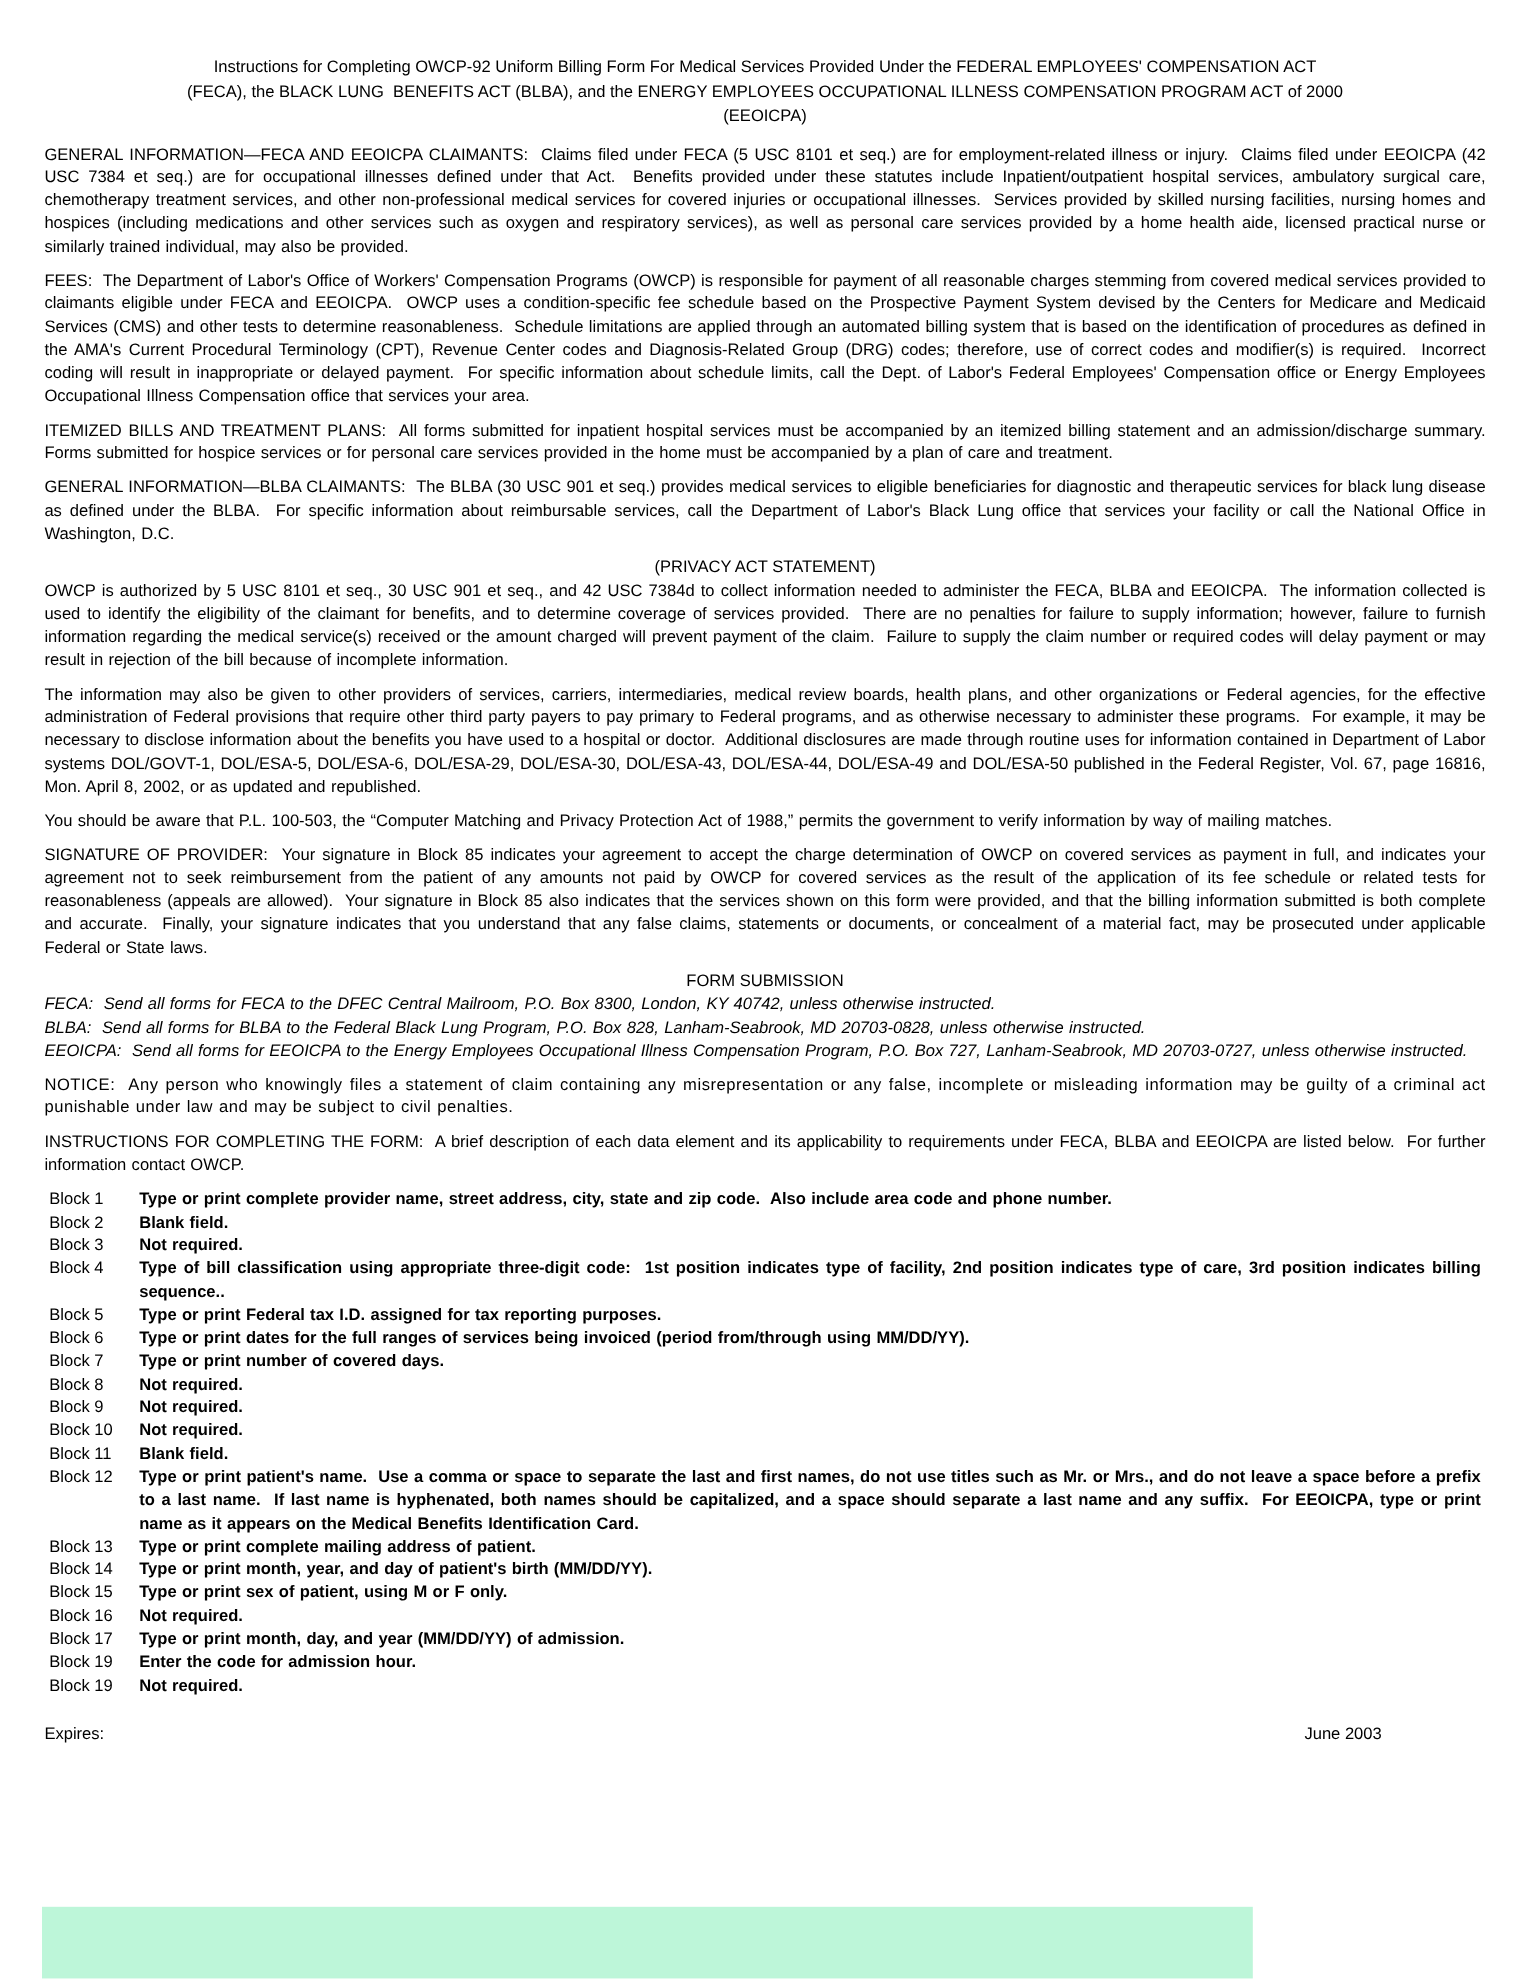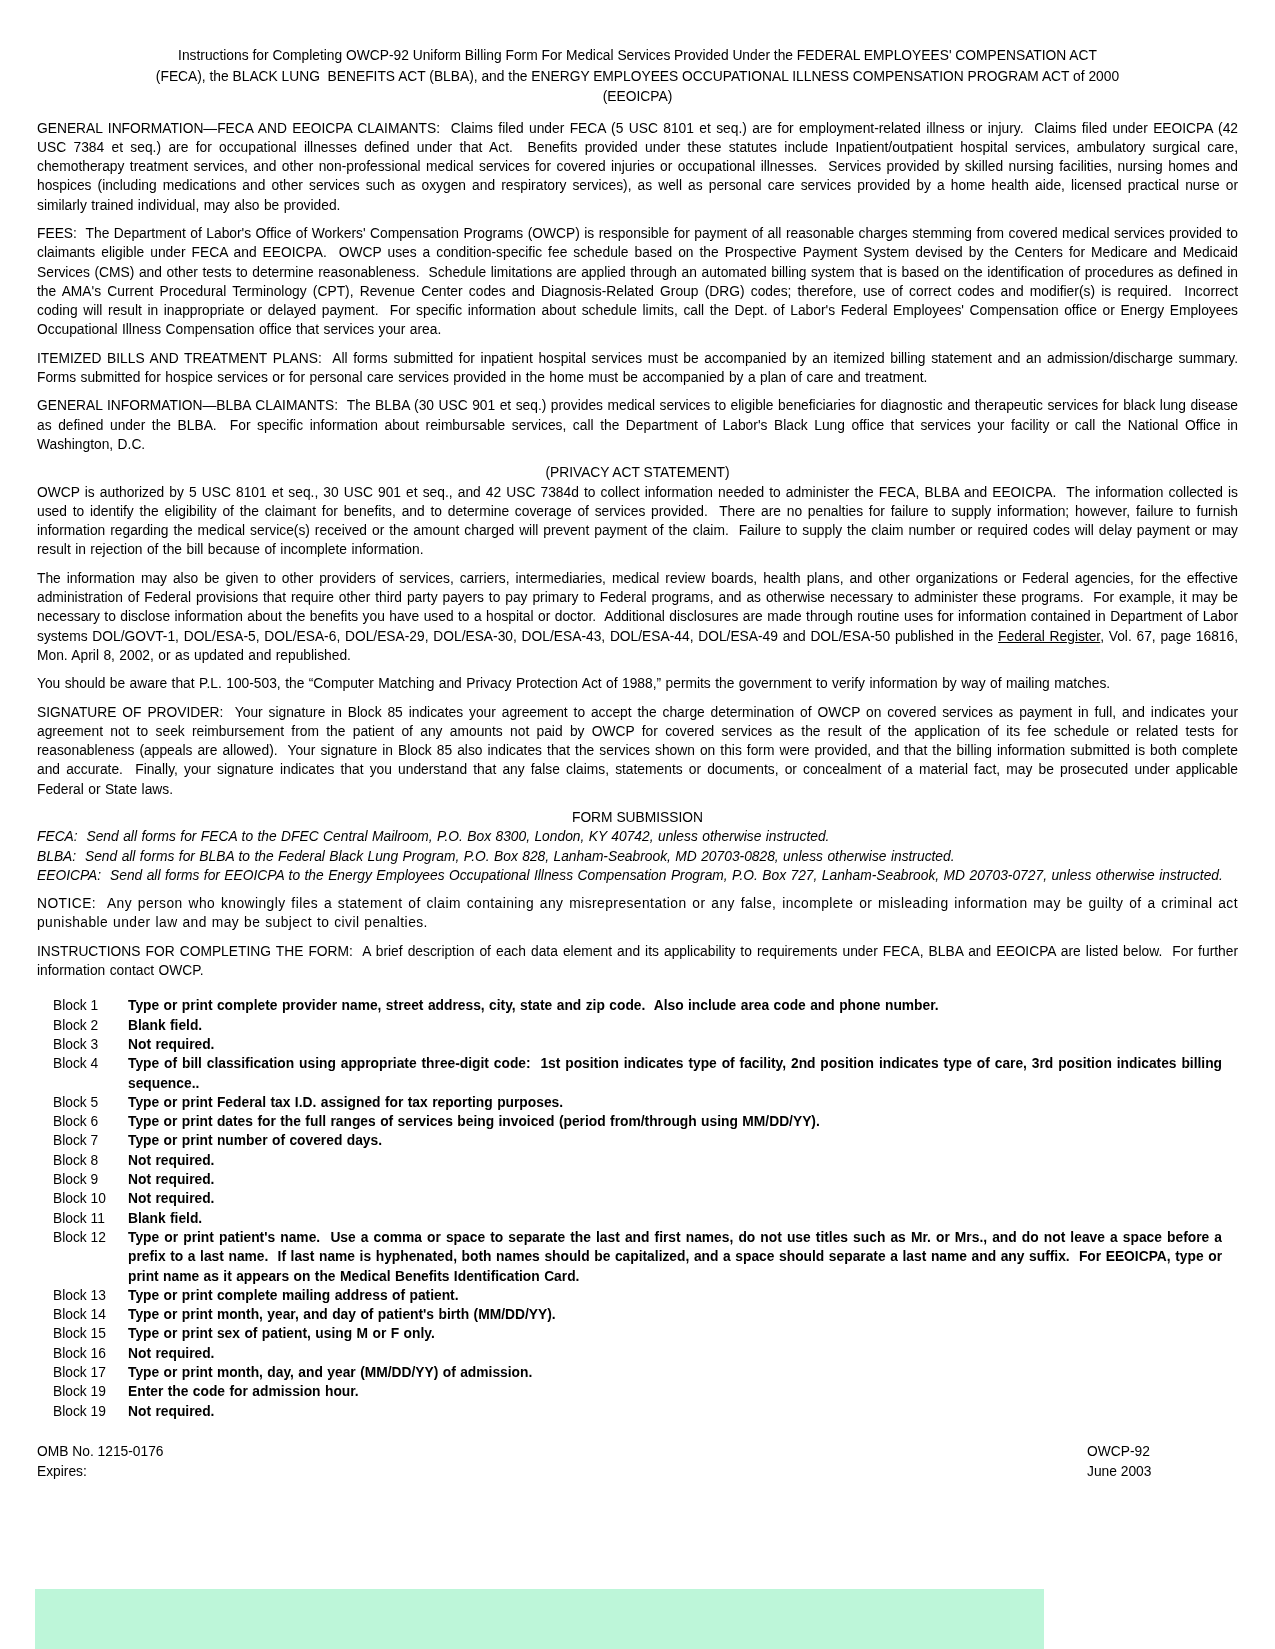--- a/index.html
+++ b/index.html
@@ -20,23 +20,23 @@
   .title-line { text-align: center; white-space: pre; line-height: 20.5px; }
   p.para {
     margin: 0 0 9px 0;
     text-align: justify;
     white-space: pre-wrap;
     word-spacing: 0.6px;
   }
   p.nogap { margin-bottom: 0; font-style: italic; }
   .center-line { text-align: center; white-space: pre; margin: 0; }
   .spread { letter-spacing: 0.45px; word-spacing: 2.2px; }
-  .u { text-decoration: underline; }
+  .u { }
   .submission { margin: 0 0 9px 0; }
-  .blocks { margin: 16px; }
+  .blocks { margin: 4px; }
   .block-row { display: flex; }
   .block-label { flex: 0 0 75px; white-space: pre; }
   .block-text { flex: 1 1 auto; text-align: justify; white-space: pre-wrap; word-spacing: 0.6px; font-weight: bold; }
   .footer { position: relative; margin-top: 21px; }
   .footer-row { position: relative; height: 20px; }
   .f-left { position: absolute; left: 0; top: 0; white-space: pre; }
   .f-right { position: absolute; left: 1050px; top: 0; white-space: pre; }
   .green-box {
     position: absolute;
     left: 35px;
@@ -162,24 +162,20 @@
         <span class="block-text">Enter the code for admission hour.</span>
       </div>
     <div class="block-row">
         <span class="block-label">Block 19</span>
         <span class="block-text">Not required.</span>
       </div>
   </div>
 
   <div class="footer">
     <div class="footer-row">
-      <span class="f-left">OMB No. 1215-0176</span>
-      <span class="f-right">OWCP-92</span>
-    </div>
-    <div class="footer-row">
       <span class="f-left">Expires:</span>
       <span class="f-right">June 2003</span>
     </div>
   </div>
 
   <div class="green-box" style="background-color:#bdf6d9"></div>
 
 </div>
 
 </body></html>

